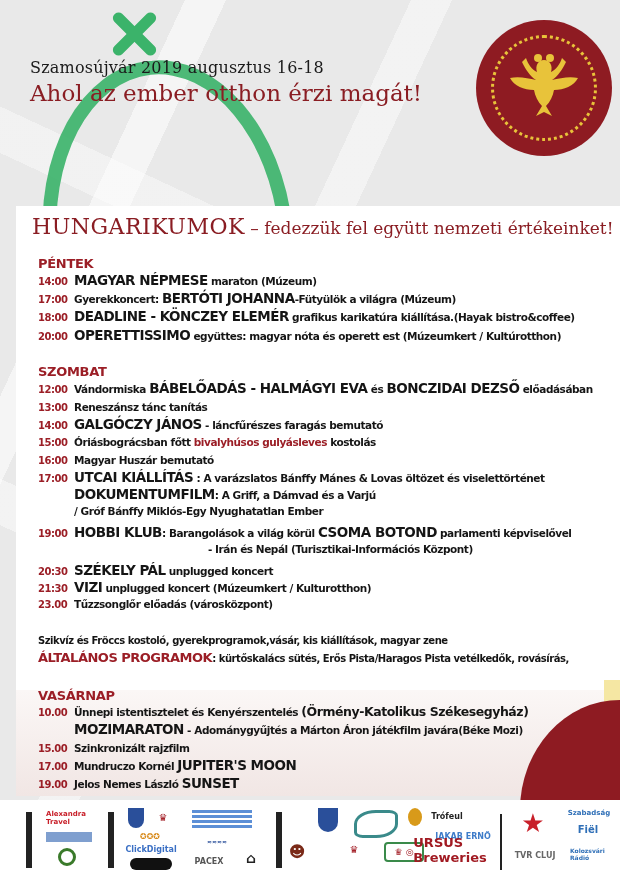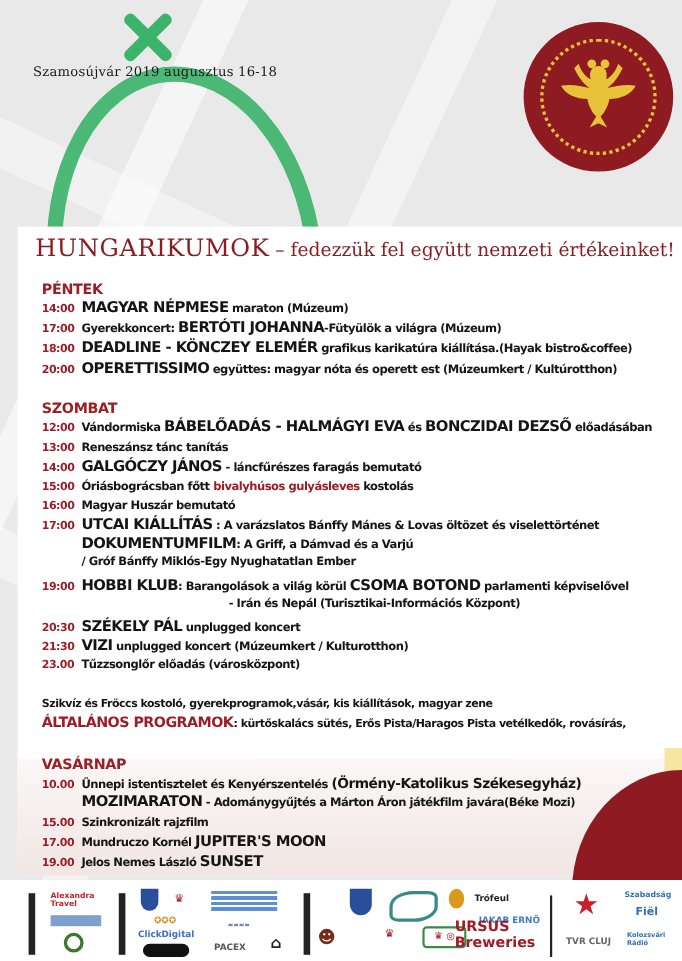--- a/index.html
+++ b/index.html
@@ -32,21 +32,21 @@
     .green-cross::before, .green-cross::after {
       content: ""; position: absolute; left: 19px; top: -4px;
       width: 11px; height: 56px; background: #3bb36a; border-radius: 5px;
     }
     .green-cross::before { transform: rotate(45deg); }
     .green-cross::after { transform: rotate(-45deg); }
 
     .header { position: absolute; left: 30px; top: 58px; width: 440px; }
     .h-city {
       font-family: "DejaVu Serif", serif;
-      font-size: 12px; color: #1a1a1a; letter-spacing: 0.2px;
+      font-size: 16px; color: #1a1a1a; letter-spacing: 0.2px;
     }
     .h-title {
       font-family: "DejaVu Sans", sans-serif;
       font-weight: bold; font-size: 27px; letter-spacing: -0.8px;
       color: #151515; margin-top: 2px; line-height: 32px;
     }
     .h-sub {
       font-family: "DejaVu Sans", sans-serif;
       font-weight: bold; font-size: 20px; letter-spacing: -0.8px;
       color: #151515; line-height: 26px;
@@ -132,20 +132,21 @@
   </style>
 </head>
 <body>
 
 <div class="bg-pattern"></div>
 <div class="green-arc"></div>
 <div class="green-cross"></div>
 
 <div class="header">
   <div class="h-city">Szamosújvár 2019 augusztus 16-18</div>
+  <div class="h-motto">Ahol az ember otthon érzi magát!</div>
 </div>
 
 <div class="emblem">
   <div class="emblem-inner">
     <svg viewBox="0 0 84 84">
       <g fill="#e8c33a">
         <path d="M42 14 C36 14 33 20 35 26 C30 24 26 18 24 12 L20 16 C24 24 28 30 34 34 C26 32 16 30 8 32 C12 40 22 44 32 44 C33 50 36 56 40 60 L34 70 L42 66 L50 70 L44 60 C48 56 51 50 52 44 C62 44 72 40 76 32 C68 30 58 32 50 34 C56 30 60 24 64 16 L60 12 C58 18 54 24 49 26 C51 20 48 14 42 14 Z"></path>
         <circle cx="36" cy="12" r="4"></circle>
         <circle cx="48" cy="12" r="4"></circle>
       </g>

